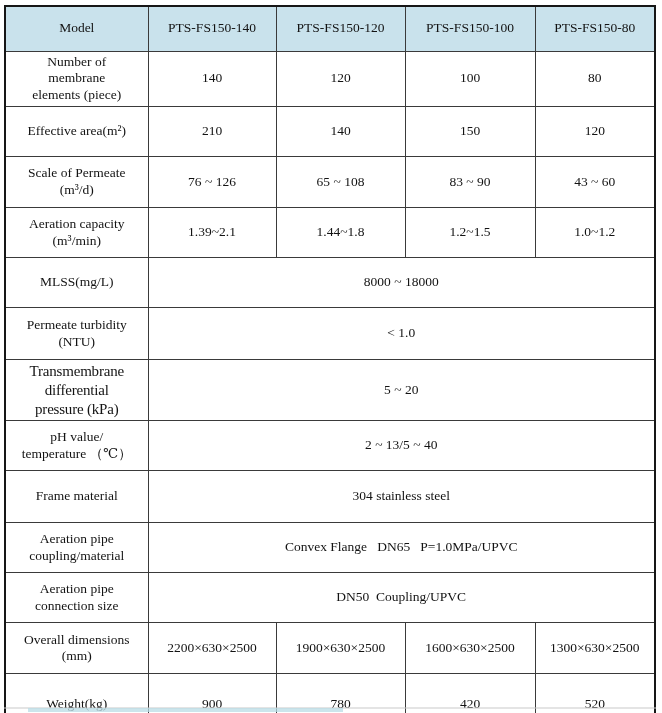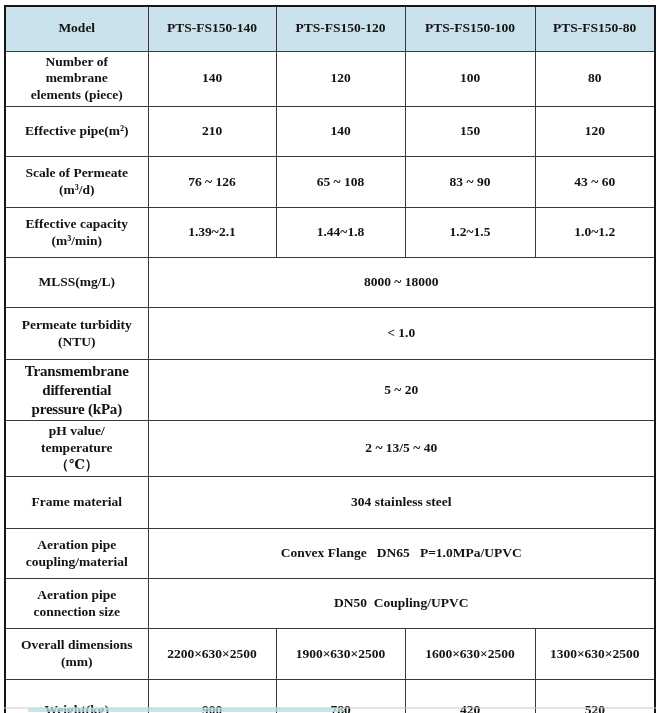--- a/index.html
+++ b/index.html
@@ -22,21 +22,21 @@
     width:652px;
     border-collapse:collapse;
     table-layout:fixed;
     border:2px solid var(--outer);
   }
   table.spec td, table.spec th{
     border:1px solid var(--border);
     text-align:center;
     vertical-align:middle;
     padding:2px 14px;
-    font-weight:bold;
+    font-weight:normal;
     font-size:13.5px;
     line-height:1.25;
     overflow:hidden;
   }
   th.corner, th.model{
     background:var(--header-bg);
     font-size:13.5px;
   }
   td.label{
     font-size:13px;
@@ -91,38 +91,38 @@
       <tr style="height:52px">
         <td class="label">Number of membrane
 elements (piece)</td>
         <td class="value">140</td>
         <td class="value">120</td>
         <td class="value">100</td>
         <td class="value raised">80</td>
       </tr>
 
       <tr style="height:50px">
-        <td class="label">Effective pipe(m²)</td>
+        <td class="label">Effective area(m²)</td>
         <td class="value">210</td>
         <td class="value">140</td>
         <td class="value">150</td>
         <td class="value">120</td>
       </tr>
 
       <tr style="height:51px">
         <td class="label">Scale of Permeate
 (m³/d)</td>
         <td class="value">76 ~ 126</td>
         <td class="value">65 ~ 108</td>
         <td class="value">83 ~ 90</td>
         <td class="value">43 ~ 60</td>
       </tr>
 
       <tr style="height:50px">
-        <td class="label">Effective capacity
+        <td class="label">Aeration capacity
 (m³/min)</td>
         <td class="value">1.39~2.1</td>
         <td class="value">1.44~1.8</td>
         <td class="value">1.2~1.5</td>
         <td class="value">1.0~1.2</td>
       </tr>
 
       <tr style="height:50px">
         <td class="label">MLSS(mg/L)</td>
         <td class="merged" colspan="4">8000 ~ 18000</td>

